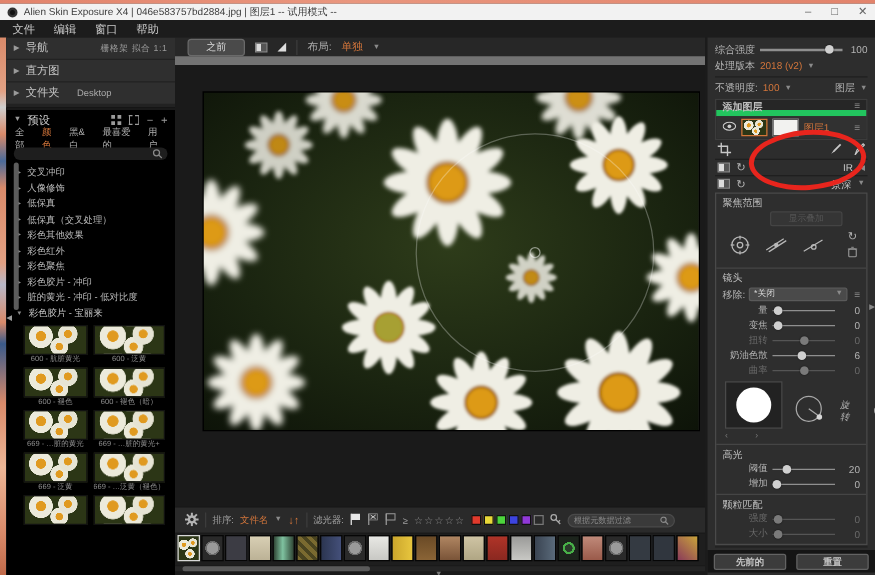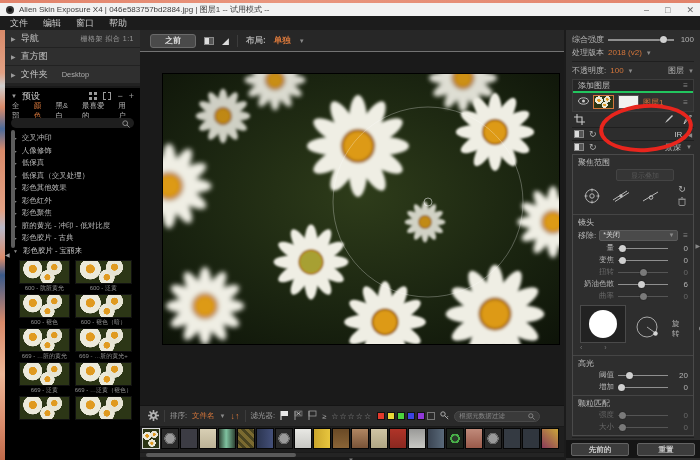--- a/index.html
+++ b/index.html
@@ -58,22 +58,22 @@
     radial-gradient(circle at 70% 28%, #e6e4d4 0 20%, transparent 21%),
     radial-gradient(circle at 56% 74%, #e09a20 0 9%, transparent 10%),
     radial-gradient(circle at 56% 74%, #eae8d8 0 22%, transparent 23%),
     #2c3616; }
   .side-scroll { position:absolute; left:6px; top:100px; width:4px; height:118px; background:#5c5c5c; border-radius:2px; }
   .side-collapse { position:absolute; left:0px; top:218px; width:6px; height:12px; color:#9a9a9a; font-size:6px;
     display:flex; align-items:center; }
 
   
   .canvas { position:absolute; left:140px; top:30px; width:424px; height:430px; background:#1a1a1a; }
-  .canvas-toolbar { height:22px; background:#272727; border-bottom:1px solid #737373;
-    display:flex; align-items:center; gap:8px; padding:0 10px; font-size:8.5px; color:#a8a8a8;font-weight:bold; }
+  .canvas-toolbar { height:22px; background:#272727; border-bottom:7px solid #737373;
+    display:flex; align-items:center; gap:8px; padding:0 10px; font-size:8.5px; color:#a8a8a8; }
   .before-btn { background:#4a4a4a; border:1px solid #6a6a6a; border-radius:3px; color:#ddd;
     font-size:8px; padding:1px 14px; line-height:10px; }
   .half-ic { width:10px; height:8px; border:1px solid #888;
     background:linear-gradient(90deg,#dcdcdc 50%,#555 50%); }
   .tri-ic { color:#ddd; font-size:9px; }
   .vsep { width:1px; height:12px; background:#3c3c3c; }
   .orange { color:#d4763b; }
   .dd { font-size:6px; color:#8a8a8a; }
   .photo-wrap { position:absolute; left:23px; top:44px; width:396px; height:270px; box-shadow:0 0 0 1px #000; }
   .photo-wrap svg { display:block; }
@@ -101,21 +101,21 @@
   .slider { position:relative; flex:1; height:9px; }
   .slider .track { position:absolute; left:0; right:0; top:4px; height:1.5px; background:#8f8f8f; }
   .slider .thumb { position:absolute; top:1px; width:7px; height:7px; margin-left:-3px; border-radius:50%;
     background:#d0d0d0; box-shadow:0 0 1px #000; }
   .dis { color:#6a6a6a; }
   .dis .track { background:#555; }
   .dis .thumb { background:#7a7a7a; }
   .val { width:16px; text-align:right; flex:none; }
   .hr { height:1px; background:#1f1f1f; margin:2px 0; }
   .layerbox { background:#262626; border:1px solid #3c3c3c; margin-top:2px; }
-  .addlayer { height:13px; display:flex; align-items:center; padding:0 5px; border-bottom:2px solid #22c55e; color:#c0c0c0; }
+  .addlayer { height:13px; display:flex; align-items:flex-start; padding:0 5px; border-bottom:5px solid #22c55e; color:#c0c0c0;font-weight:bold; }
   .lines-ic { margin-left:auto; color:#8a8a8a; font-size:8px; }
   .layerrow { height:18px; display:flex; align-items:center; gap:4px; padding:0 5px; background:#313131; }
   .lthumb { width:21px; height:14px; border:1px solid #d4763b; flex:none; }
   .lthumb2 { width:21px; height:14px; background:#f2f2f0; border:1px solid #555; flex:none; }
   .toolsrow { height:14px; display:flex; align-items:center; padding:0 2px; margin-top:1px; }
   .toolsrow .right { margin-left:auto; display:flex; gap:8px; }
   .phead { height:13px; display:flex; align-items:center; gap:5px; padding:0 2px; border-top:1px solid #1f1f1f; }
   .phead .name { margin-left:auto; color:#c6c6c6; }
   .panel-body { border:1px solid #4a4a4a; background:#2e2e2e; margin:1px 0 0 0; padding:2px 5px; }
   .sect-title { height:11px; line-height:11px; color:#c0c0c0; }
@@ -128,21 +128,21 @@
   .removerow { display:flex; align-items:center; gap:3px; height:14px; }
   .combo { flex:1; height:11px; background:#4a4a4a; border:1px solid #5a5a5a; border-radius:2px;
     display:flex; align-items:center; padding:0 3px; color:#d8d8d8; font-size:7px; }
   .combo .dd { margin-left:auto; }
   .srow { display:flex; align-items:center; height:12px; gap:4px; }
   .srow .nm { width:36px; text-align:right; flex:none; font-size:7.5px; }
   .aperture { display:flex; align-items:center; gap:8px; padding:3px 0 1px 2px; }
   .ap-box { width:46px; height:38px; background:#222; border:1px solid #4a4a4a; display:flex; align-items:center; justify-content:center; }
   .ap-circle { width:28px; height:28px; border-radius:50%; background:#fff; }
   .ap-arrows { width:46px; text-align:center; color:#777; font-size:7px; letter-spacing:10px; }
-  .rot-lbl { font-size:7.5px; color:#b4b4b4; }
+  .rot-lbl { font-size:7.5px; color:#b4b4b4;font-style:italic; }
   .lenscorr { height:13px; display:flex; align-items:center; gap:5px; padding:0 2px; border-top:1px solid #1f1f1f; margin-top:1px; }
   .lenscorr .name { margin-left:auto; }
   .btnrow { position:absolute; left:0; bottom:2px; width:134px; height:18px; background:#151515;
     display:flex; align-items:center; justify-content:space-between; padding:0 5px; }
   .gbtn { width:58px; height:13px; background:#3c3c3c; border:1px solid #636363; border-radius:2px;
     color:#c8c8c8; font-size:7.5px; text-align:center; line-height:12px;font-weight:bold; }
   .rb-collapse { position:absolute; right:0px; top:212px; color:#888; font-size:6px; }
 
   
   .annot { position:absolute; left:599px; top:104px; width:94px; height:48px; border:4px solid #e8251d;
@@ -250,30 +250,30 @@
             <div class="cat">
               <span class="tri">▶</span>
               <span>彩色红外</span>
             </div>
 
             <div class="cat">
               <span class="tri">▶</span>
               <span>彩色聚焦</span>
             </div>
 
+            <div class="cat">
+              <span class="tri">▶</span>
+              <span>彩色胶片 - 冲印</span>
+            </div>
 
             <div class="cat">
               <span class="tri">▶</span>
               <span>脏的黄光 - 冲印 - 低对比度</span>
             </div>
 
-            <div class="cat">
-              <span class="tri">▶</span>
-              <span>彩色胶片 - 古典</span>
-            </div>
           </div>
         <div class="pgroup-head">
           <span class="tri">▼</span>
           <span>彩色胶片 - 宝丽来</span>
         </div>
         <div class="pgrid">
 
             <div class="pthumb">
               <div class="img daisy"></div>
               <div class="lbl">600 - 肮脏黄光</div>

